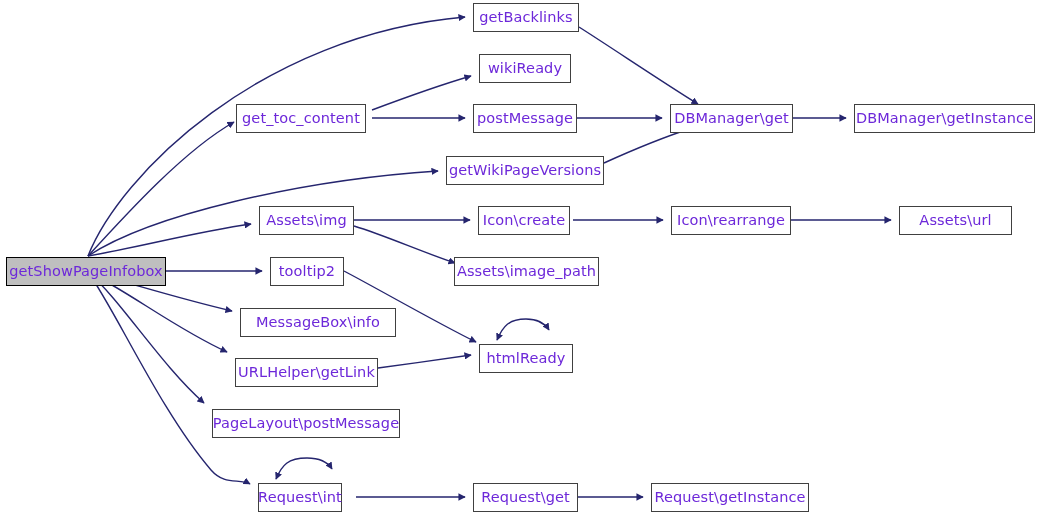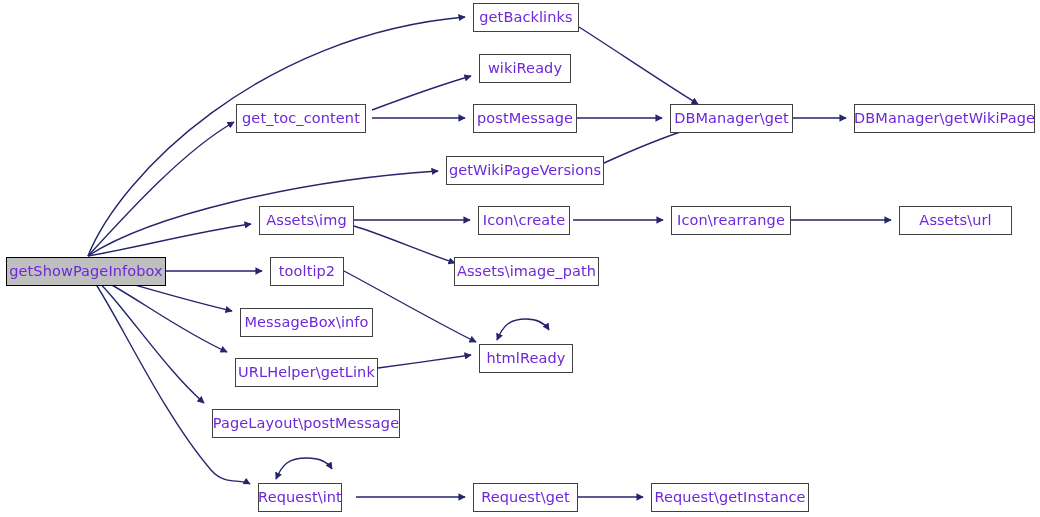--- a/index.html
+++ b/index.html
@@ -104,21 +104,21 @@
       <div class="node" style="left: 236px; top: 104px; width: 130px; background: rgb(255, 255, 255); border-color: rgb(64, 64, 64);">
         <span class="node-label">get_toc_content</span>
       </div>
       <div class="node" style="left: 473px; top: 104px; width: 104px; background: rgb(255, 255, 255); border-color: rgb(64, 64, 64);">
         <span class="node-label">postMessage</span>
       </div>
       <div class="node" style="left: 670px; top: 104px; width: 123px; background: rgb(255, 255, 255); border-color: rgb(64, 64, 64);">
         <span class="node-label">DBManager\get</span>
       </div>
       <div class="node" style="left: 854px; top: 104px; width: 181px; background: rgb(255, 255, 255); border-color: rgb(64, 64, 64);">
-        <span class="node-label">DBManager\getWikiPage</span>
+        <span class="node-label">DBManager\getInstance</span>
       </div>
       <div class="node" style="left: 446px; top: 156px; width: 158px; background: rgb(255, 255, 255); border-color: rgb(64, 64, 64);">
         <span class="node-label">getWikiPageVersions</span>
       </div>
       <div class="node" style="left: 259px; top: 206px; width: 95px; background: rgb(255, 255, 255); border-color: rgb(64, 64, 64);">
         <span class="node-label">Assets\img</span>
       </div>
       <div class="node" style="left: 478px; top: 206px; width: 92px; background: rgb(255, 255, 255); border-color: rgb(64, 64, 64);">
         <span class="node-label">Icon\create</span>
       </div>
@@ -127,21 +127,21 @@
       </div>
       <div class="node" style="left: 899px; top: 206px; width: 113px; background: rgb(255, 255, 255); border-color: rgb(64, 64, 64);">
         <span class="node-label">Assets\url</span>
       </div>
       <div class="node" style="left: 270px; top: 257px; width: 74px; background: rgb(255, 255, 255); border-color: rgb(64, 64, 64);">
         <span class="node-label">tooltip2</span>
       </div>
       <div class="node" style="left: 454px; top: 257px; width: 145px; background: rgb(255, 255, 255); border-color: rgb(64, 64, 64);">
         <span class="node-label">Assets\image_path</span>
       </div>
-      <div class="node" style="left: 240px; top: 308px; width: 133px; background: rgb(255, 255, 255); border-color: rgb(64, 64, 64);">
+      <div class="node" style="left: 240px; top: 308px; width: 156px; background: rgb(255, 255, 255); border-color: rgb(64, 64, 64);">
         <span class="node-label">MessageBox\info</span>
       </div>
       <div class="node" style="left: 479px; top: 344px; width: 94px; background: rgb(255, 255, 255); border-color: rgb(64, 64, 64);">
         <span class="node-label">htmlReady</span>
       </div>
       <div class="node" style="left: 235px; top: 358px; width: 143px; background: rgb(255, 255, 255); border-color: rgb(64, 64, 64);">
         <span class="node-label">URLHelper\getLink</span>
       </div>
       <div class="node" style="left: 212px; top: 409px; width: 188px; background: rgb(255, 255, 255); border-color: rgb(64, 64, 64);">
         <span class="node-label">PageLayout\postMessage</span>

